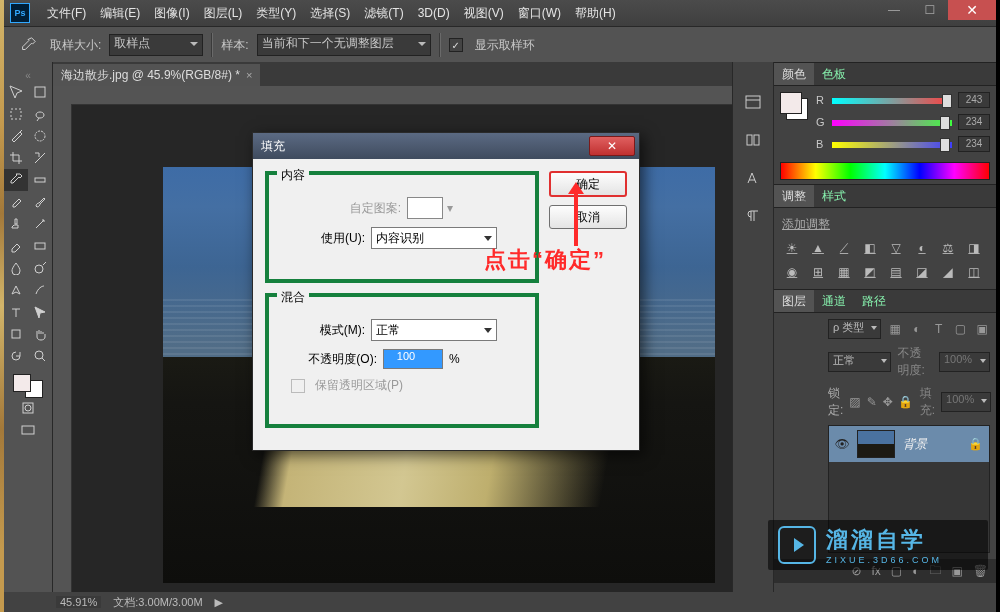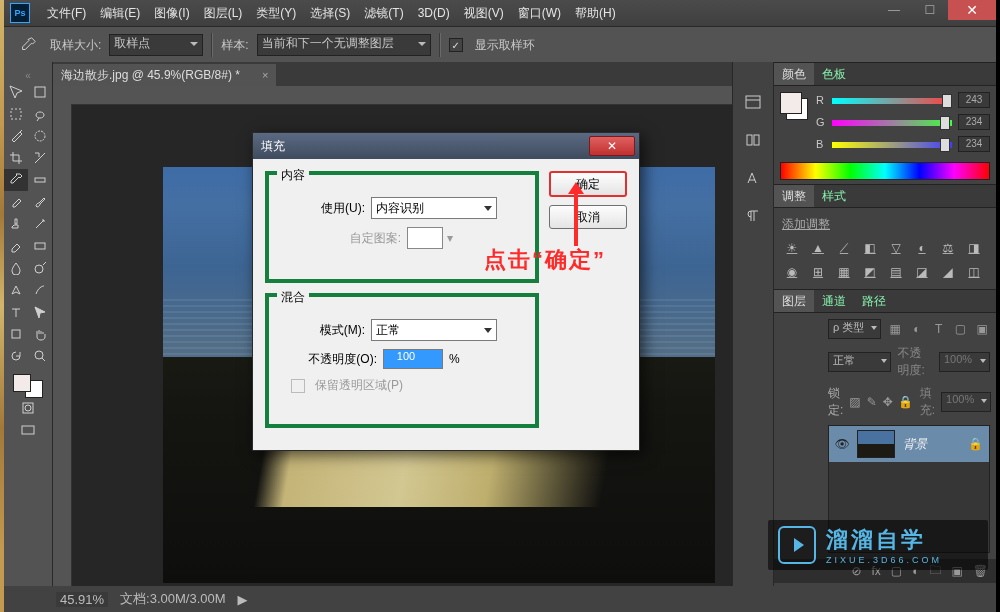--- a/index.html
+++ b/index.html
@@ -22,21 +22,21 @@
   .divider{width:1px;height:24px;background:#3a3a3a;border-right:1px solid #6a6a6a;}
   .checkbox{width:12px;height:12px;background:#444;border:1px solid #222;display:inline-flex;align-items:center;justify-content:center;color:#ddd;font-size:10px;margin-right:4px;}
   
   .main{position:absolute;top:62px;left:0;right:0;bottom:20px;display:flex;}
   .toolbar-left{width:48px;background:#535353;border-right:1px solid #282828;display:flex;flex-direction:column;flex-wrap:wrap;align-content:flex-start;padding-top:4px;}
   .toolbar-left .tool{width:24px;height:22px;margin:0;display:flex;align-items:center;justify-content:center;}
   .toolbar-left .tool svg{stroke:#d0d0d0;fill:none;}
   .toolbar-left .sep-arrow{width:48px;text-align:center;color:#888;font-size:10px;margin-top:4px;}
   .canvas-area{flex:1;background:#262626;position:relative;overflow:hidden;}
   .tabbar{height:24px;background:#3a3a3a;display:flex;align-items:flex-end;border-bottom:1px solid #1e1e1e;}
-  .doc-tab{height:22px;background:#535353;padding:0 8px;display:flex;align-items:center;font-size:12px;color:#ddd;gap:22px;}
+  .doc-tab{height:22px;background:#535353;padding:0 8px;display:flex;align-items:center;font-size:12px;color:#ddd;gap:6px;}
   .doc-tab .x{color:#aaa;font-size:11px;}
   .ruler-top{position:absolute;left:18px;right:0;top:24px;height:18px;background:#545454;border-bottom:1px solid #333;}
   .ruler-left{position:absolute;top:42px;bottom:0;left:0;width:18px;background:#545454;border-right:1px solid #333;}
   .ruler-corner{position:absolute;left:0;top:24px;width:18px;height:18px;background:#545454;border-right:1px solid #333;border-bottom:1px solid #333;}
   .ruler-top::after,.ruler-left::after{content:"";position:absolute;inset:0;}
   .image{position:absolute;left:110px;top:105px;width:552px;height:416px;}
   .sky{position:absolute;left:0;top:0;right:0;height:200px;background:linear-gradient(#3e6ca6 0%,#446fa3 20%,#3d6593 50%,#516d87 90%);}
   .sky::after{content:"";position:absolute;left:0;right:0;bottom:0;height:70px;background:repeating-linear-gradient(0deg,rgba(255,255,255,.08) 0 2px,transparent 2px 6px);}
   .beach{position:absolute;left:0;right:0;top:190px;bottom:0;background:linear-gradient(#1a1a14 0%,#151512 20%,#0e0e0c 100%);}
   .sand-light{position:absolute;left:0;top:200px;width:100%;height:140px;background:linear-gradient(100deg,transparent 0 20%,#d8c683 25%,#e8dba0 45%,#d1c078 60%,transparent 80%);clip-path:polygon(0 50%, 18% 10%, 90% 0, 100% 35%, 100% 90%, 80% 100%, 15% 100%,0 95%);opacity:.9;}
@@ -77,21 +77,21 @@
   .layer-list{background:#3a3a3a;border:1px solid #222;}
   .layer-item{display:flex;align-items:center;height:36px;background:#6b8bab;padding:0 6px;gap:8px;}
   .eye{width:14px;height:14px;border:0;color:#222;display:flex;align-items:center;justify-content:center}
   .thumb-layer{width:36px;height:26px;background:linear-gradient(#4a72a0 50%,#1c1a13 50%);border:1px solid #222;}
   .layer-name{font-style:italic;color:#f0f0f0;}
   .layer-lock{margin-left:auto;color:#ddd;}
   .layer-dark{height:90px;background:#363636;}
   .panel-tools{background:#2e2e2e;height:24px;display:flex;align-items:center;justify-content:flex-end;gap:10px;padding:0 8px;}
   .panel-tools span{color:#999;font-size:12px;}
   
-  .statusbar{position:absolute;left:0;right:0;bottom:0;height:26px;background:#424242;display:flex;align-items:center;font-size:13px;color:#bbb;padding-left:52px;gap:12px;}
+  .statusbar{position:absolute;left:0;right:0;bottom:0;height:20px;background:#424242;display:flex;align-items:center;font-size:11px;color:#bbb;padding-left:52px;gap:12px;}
   .statusbar .zoom{background:#3a3a3a;padding:0 4px;}
   
   .dialog{position:absolute;left:248px;top:132px;width:386px;background:#f0f0f0;border:1px solid #2a2a2a;box-shadow:4px 4px 14px rgba(0,0,0,.6);color:#000;font-size:12px;}
   .dlg-title{height:26px;background:linear-gradient(#5b6a83,#3f4b5e);display:flex;align-items:center;padding-left:8px;color:#fff;position:relative;}
   .dlg-close{position:absolute;right:4px;top:3px;width:44px;height:18px;background:linear-gradient(#e06060,#c03030);border:1px solid #7a1a1a;border-radius:2px;color:#fff;display:flex;align-items:center;justify-content:center;font-size:12px;}
   .dlg-body{padding:12px;display:flex;gap:10px;}
   .dlg-left{flex:1;}
   .dlg-right{width:78px;display:flex;flex-direction:column;gap:8px;}
   .dlg-btn{height:22px;background:linear-gradient(#fdfdfd,#e4e4e4);border:1px solid #707070;border-radius:3px;display:flex;align-items:center;justify-content:center;}
   .dlg-btn:first-child{border:2px solid #e03030;}
@@ -484,28 +484,28 @@
 
   <div class="dialog">
     <div class="dlg-title">
       <span>填充</span>
       <div class="dlg-close">✕</div>
     </div>
     <div class="dlg-body">
       <div class="dlg-left">
         <div class="fieldset">
           <span class="legend">内容</span>
-          <div class="frow">
-            <span class="lab">使用(U):</span>
-            <div class="winselect"><span>内容识别</span><span class="car"></span></div>
-          </div>
           <div class="frow disabled">
             <span class="lab" style="width:110px">自定图案:</span>
             <span class="swatch-small"></span>
               <span style="color:#999;margin-left:-2px">▾</span>
+          </div>
+          <div class="frow">
+            <span class="lab">使用(U):</span>
+            <div class="winselect"><span>内容识别</span><span class="car"></span></div>
           </div>
         </div>
         <div class="fieldset">
           <span class="legend">混合</span>
           <div class="frow">
             <span class="lab">模式(M):</span>
             <div class="winselect"><span>正常</span><span class="car"></span></div>
           </div>
           <div class="frow">
             <span class="lab" style="width:86px">不透明度(O):</span>

